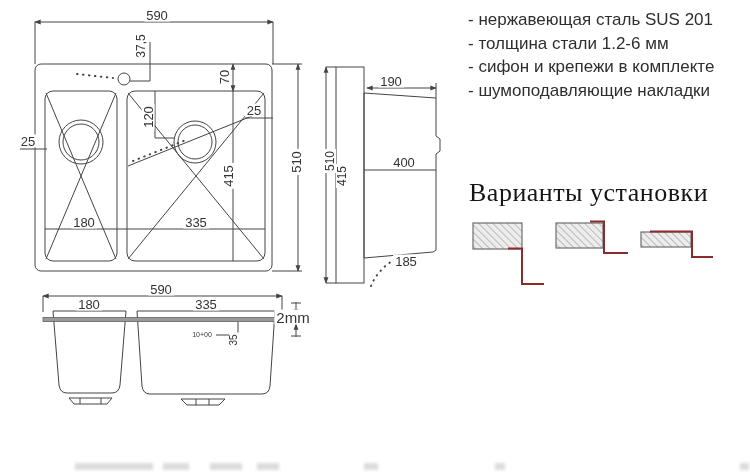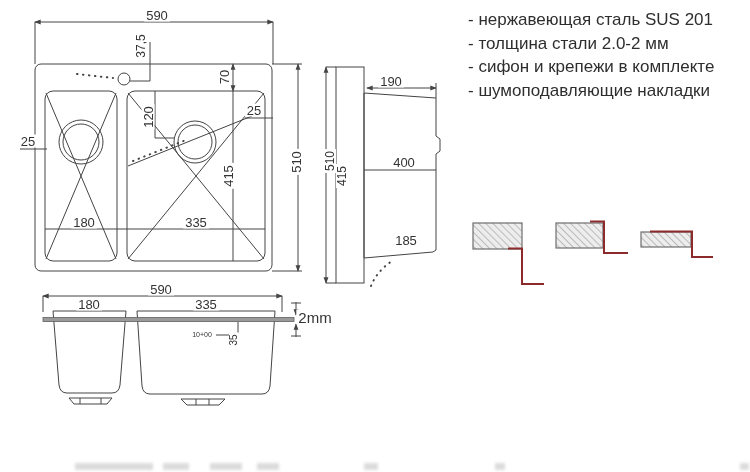--- a/index.html
+++ b/index.html
@@ -142,38 +142,39 @@
   <span class="dim" style="left:28px;top:141px">25</span>
   <span class="dim" style="left:254px;top:110px">25</span>
   <span class="dim rot" style="left:148px;top:117px">120</span>
   <span class="dim" style="left:84px;top:222px">180</span>
   <span class="dim" style="left:196px;top:222px">335</span>
   <span class="dim rot" style="left:228px;top:176px">415</span>
   <span class="dim rot" style="left:296px;top:162px">510</span>
 
   <span class="dim" style="left:391px;top:81px">190</span>
   <span class="dim" style="left:404px;top:162px">400</span>
-  <span class="dim" style="left:406px;top:240px">185</span>
+  <span class="dim" style="left:406px;top:261px">185</span>
   <span class="dim rot" style="left:330px;top:161px;font-size:12px">510</span>
   <span class="dim rot" style="left:342px;top:176px;font-size:12px">415</span>
 
   <span class="dim" style="left:161px;top:289px">590</span>
   <span class="dim" style="left:89px;top:304px">180</span>
   <span class="dim" style="left:206px;top:304px">335</span>
-  <span class="dim big" style="left:315px;top:317px">2mm</span>
+  <span class="dim big" style="left:293px;top:317px">2mm</span>
   <span class="dim rot small" style="left:234px;top:340px">35</span>
   <span class="dim tiny" style="left:202px;top:334px">10+00</span>
 
   <div class="features">
     <div class="feat">- нержавеющая сталь SUS 201</div>
-    <div class="feat">- толщина стали 2.0-2 мм</div>
+    <div class="feat">- толщина стали 1.2-6 мм</div>
     <div class="feat">- сифон и крепежи в комплекте</div>
     <div class="feat">- шумоподавляющие накладки</div>
   </div>
 
+  <div class="install-title">Варианты установки</div>
 
   <div class="wm" style="left:75px;top:463px;width:78px"></div>
   <div class="wm" style="left:163px;top:463px;width:26px"></div>
   <div class="wm" style="left:210px;top:463px;width:32px"></div>
   <div class="wm" style="left:257px;top:463px;width:22px"></div>
   <div class="wm" style="left:364px;top:463px;width:14px"></div>
   <div class="wm" style="left:495px;top:463px;width:10px"></div>
   <div class="wm" style="left:740px;top:463px;width:9px"></div>
 
 </div>

